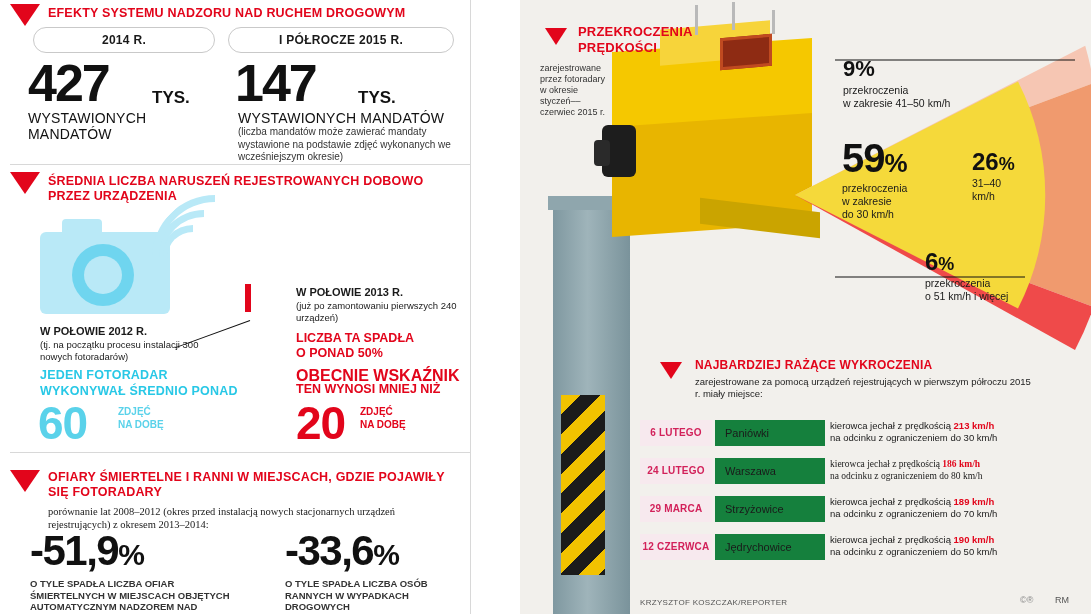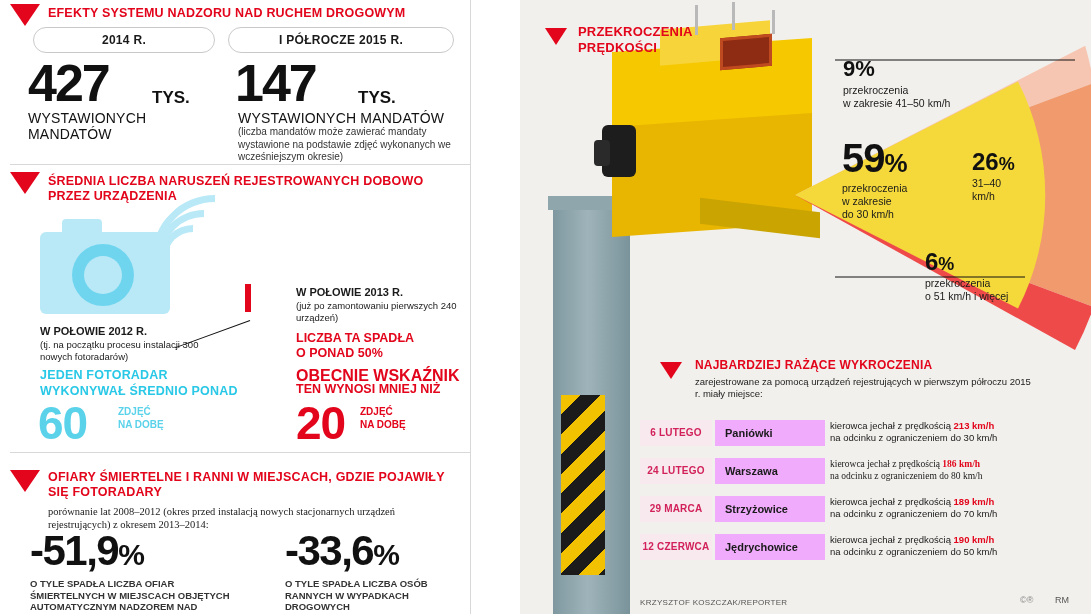--- a/index.html
+++ b/index.html
@@ -117,21 +117,21 @@
   .antenna{position:absolute;width:3px;background:#b9b9b9;}
 
   
   .fan{position:absolute;left:255px;top:5px;width:320px;height:380px;}
 
   .fan-lab{position:absolute;font-size:10.5px;color:#1a1a1a;line-height:13px;}
   .fan-pct{font-size:22px;font-weight:bold;color:#111;}
 
   .tbl-row{position:absolute;height:26px;}
   .tbl-date{position:absolute;height:26px;line-height:26px;background:#f7e9ee;color:#d2215a;font-weight:bold;font-size:10px;text-align:center;letter-spacing:.2px;}
-  .tbl-city{position:absolute;height:26px;line-height:26px;background:#f0abfc;color:#1a1a1a;font-weight:bold;font-size:11px;padding-left:10px;}
+  .tbl-city{position:absolute;height:26px;line-height:26px;background:#15803d;color:#1a1a1a;font-weight:normal;font-size:11px;padding-left:10px;}
   .tbl-desc{position:absolute;font-size:9.5px;color:#1a1a1a;line-height:12px;}
   .tbl-desc b{color:#e2051b;}
 
   .credit{position:absolute;font-size:8px;color:#555;letter-spacing:.3px;}
   .cc{position:absolute;font-size:9px;color:#888;}
 </style>
 </head>
 <body>
 
 <div class="page">
@@ -228,20 +228,21 @@
       <div class="cam-lensblk2"></div>
       <div class="cam-arm"></div>
       <div class="antenna" style="left:175px;top:5px;height:30px;"></div>
       <div class="antenna" style="left:212px;top:2px;height:28px;"></div>
       <div class="antenna" style="left:252px;top:10px;height:24px;"></div>
     </div>
 
     <div class="arrow small" style="left:25px;top:28px;"></div>
     <div style="position:absolute;left:58px;top:24px;width:190px;color:#e2051b;font-weight:bold;font-size:13px;line-height:16px;white-space:pre-line;letter-spacing:.2px;">PRZEKROCZENIA
 PRĘDKOŚCI</div>
+    <div style="position:absolute;left:20px;top:63px;width:72px;font-size:9px;color:#333;line-height:11px;">zarejestrowane przez fotoradary w okresie styczeń––czerwiec 2015 r.</div>
 
     <svg class="fan" viewBox="0 0 320 380">
 
       <path d="M 20 190 L 300 30 A 322 322 0 0 0 300 30 Z" fill="none"></path>
       <path d="M20,190 L310.2,40.7 A327,327 0 0,1 318.6,78.0 Z" fill="#f6c6b3"></path>
       <path d="M20,190 L318.6,78.0 A327,327 0 0,1 318.6,302.0 Z" fill="#f09a6e"></path>
       <path d="M20,190 L318.6,302.0 A327,327 0 0,1 300.0,345.0 Z" fill="#ef4a4a"></path>
 
       <path d="M20,190 L243.0,76.5 A250,250 0 0,1 243.0,303.5 Z" fill="#f5d93a"></path>
 

